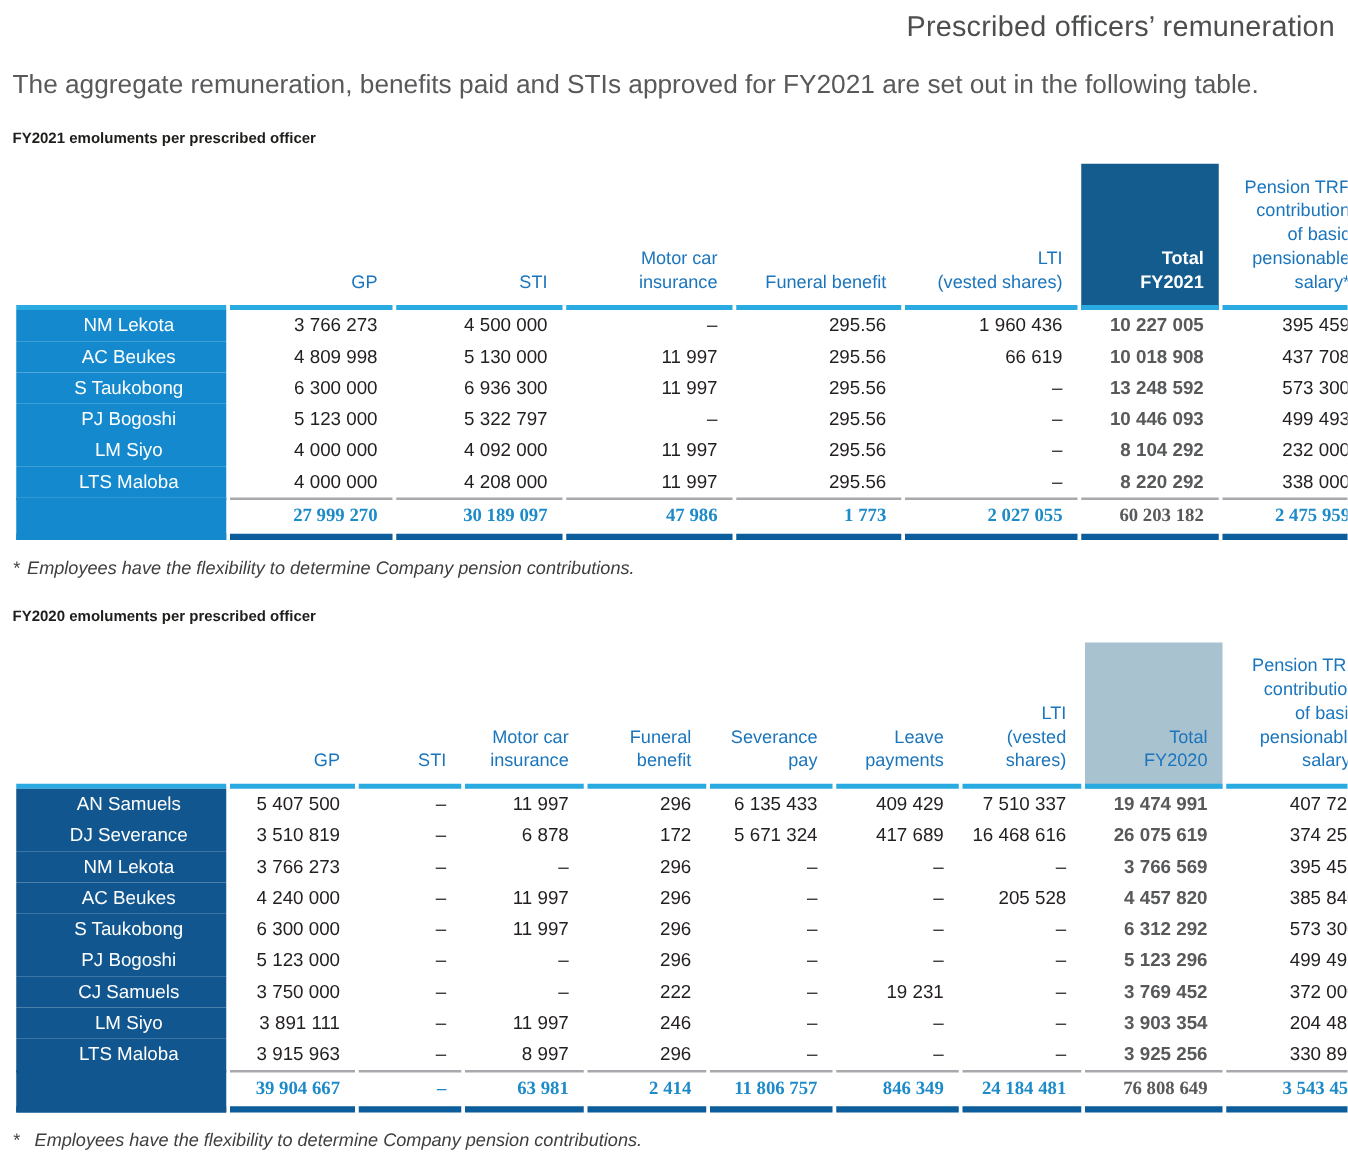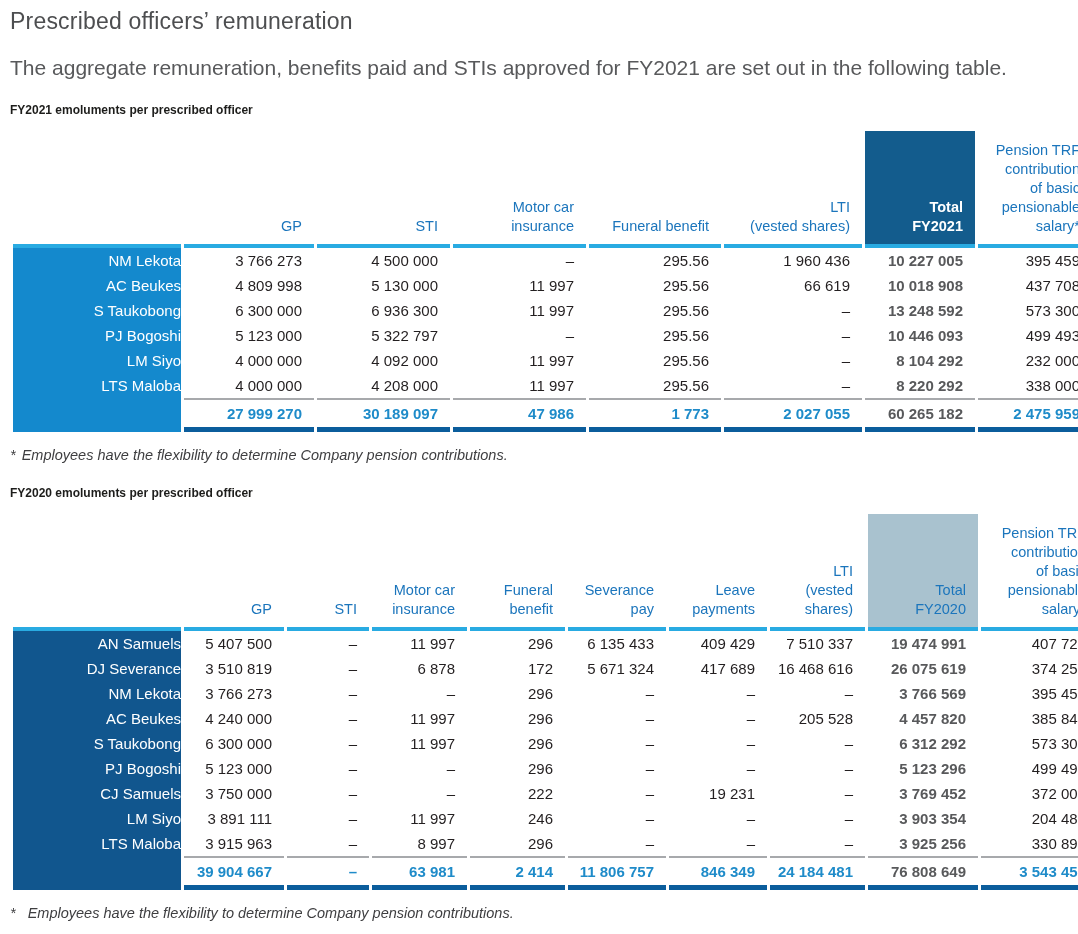--- a/index.html
+++ b/index.html
@@ -9,20 +9,21 @@
     font-family: "Liberation Sans", sans-serif;
     color: #231f20;
     padding: 8px 10px 10px 10px;
   }
   h1.page-title {
     font-size: 23px;
     font-weight: 500;
     color: #4d4e50;
     margin: 0 0 21px 0;
     letter-spacing: 0.2px;
+    text-align: right;
   }
   p.intro {
     font-size: 21px;
     color: #58595b;
     margin: 0 0 23px 0;
   }
   h2.table-heading {
     font-size: 12px;
     font-weight: bold;
     color: #1d1d1b;
@@ -57,37 +58,38 @@
   table.remu td {
     text-align: right;
     padding: 0 12px 0 0;
     height: 25px;
     font-size: 15px;
     line-height: 25px;
     color: var(--text_dark);
     white-space: nowrap;
   }
   table.remu td.c-name {
-    text-align: right;
+    text-align: center;
     padding: 0 0 0 12px;
     color: #ffffff;
   }
   table.fy2021 td.c-name { background: var(--fy2021_name_bg); }
   table.fy2020 td.c-name { background: var(--fy2020_name_bg); }
   table.remu td.c-total {
     font-weight: bold;
     color: var(--total_col_text);
   }
   table.remu tfoot td {
     font-weight: bold;
     color: var(--totals_text);
     border-top: 2px solid var(--gray_rule);
     border-bottom: 5px solid var(--bottom_rule);
     height: 28px;
     line-height: 27px;
+    font-family: Liberation Serif, serif;
   }
   table.fy2021 tfoot td.c-name {
     border-top-color: var(--fy2021_name_bg);
     border-bottom-color: var(--fy2021_name_bg);
   }
   table.fy2020 tfoot td.c-name {
     border-top-color: var(--fy2020_name_bg);
     border-bottom-color: var(--fy2020_name_bg);
   }
   p.footnote {
@@ -200,21 +202,21 @@
       </tr>
     </tbody>
   <tfoot>
       <tr>
         <td class="c-name"></td>
         <td class="c-num">27 999 270</td>
         <td class="c-num">30 189 097</td>
         <td class="c-num">47 986</td>
         <td class="c-num">1 773</td>
         <td class="c-num">2 027 055</td>
-        <td class="c-total">60 265 182</td>
+        <td class="c-total">60 203 182</td>
         <td class="c-num">2 475 959</td>
       </tr>
     </tfoot>
 </table>
 <p class="footnote"><span>*</span><span class="fn-text">Employees have the flexibility to determine Company pension contributions.</span></p>
 
 <h2 class="table-heading">FY2020 emoluments per prescribed officer</h2>
 <table class="remu fy2020">
   <colgroup>
       <col style="width: 168px;">

